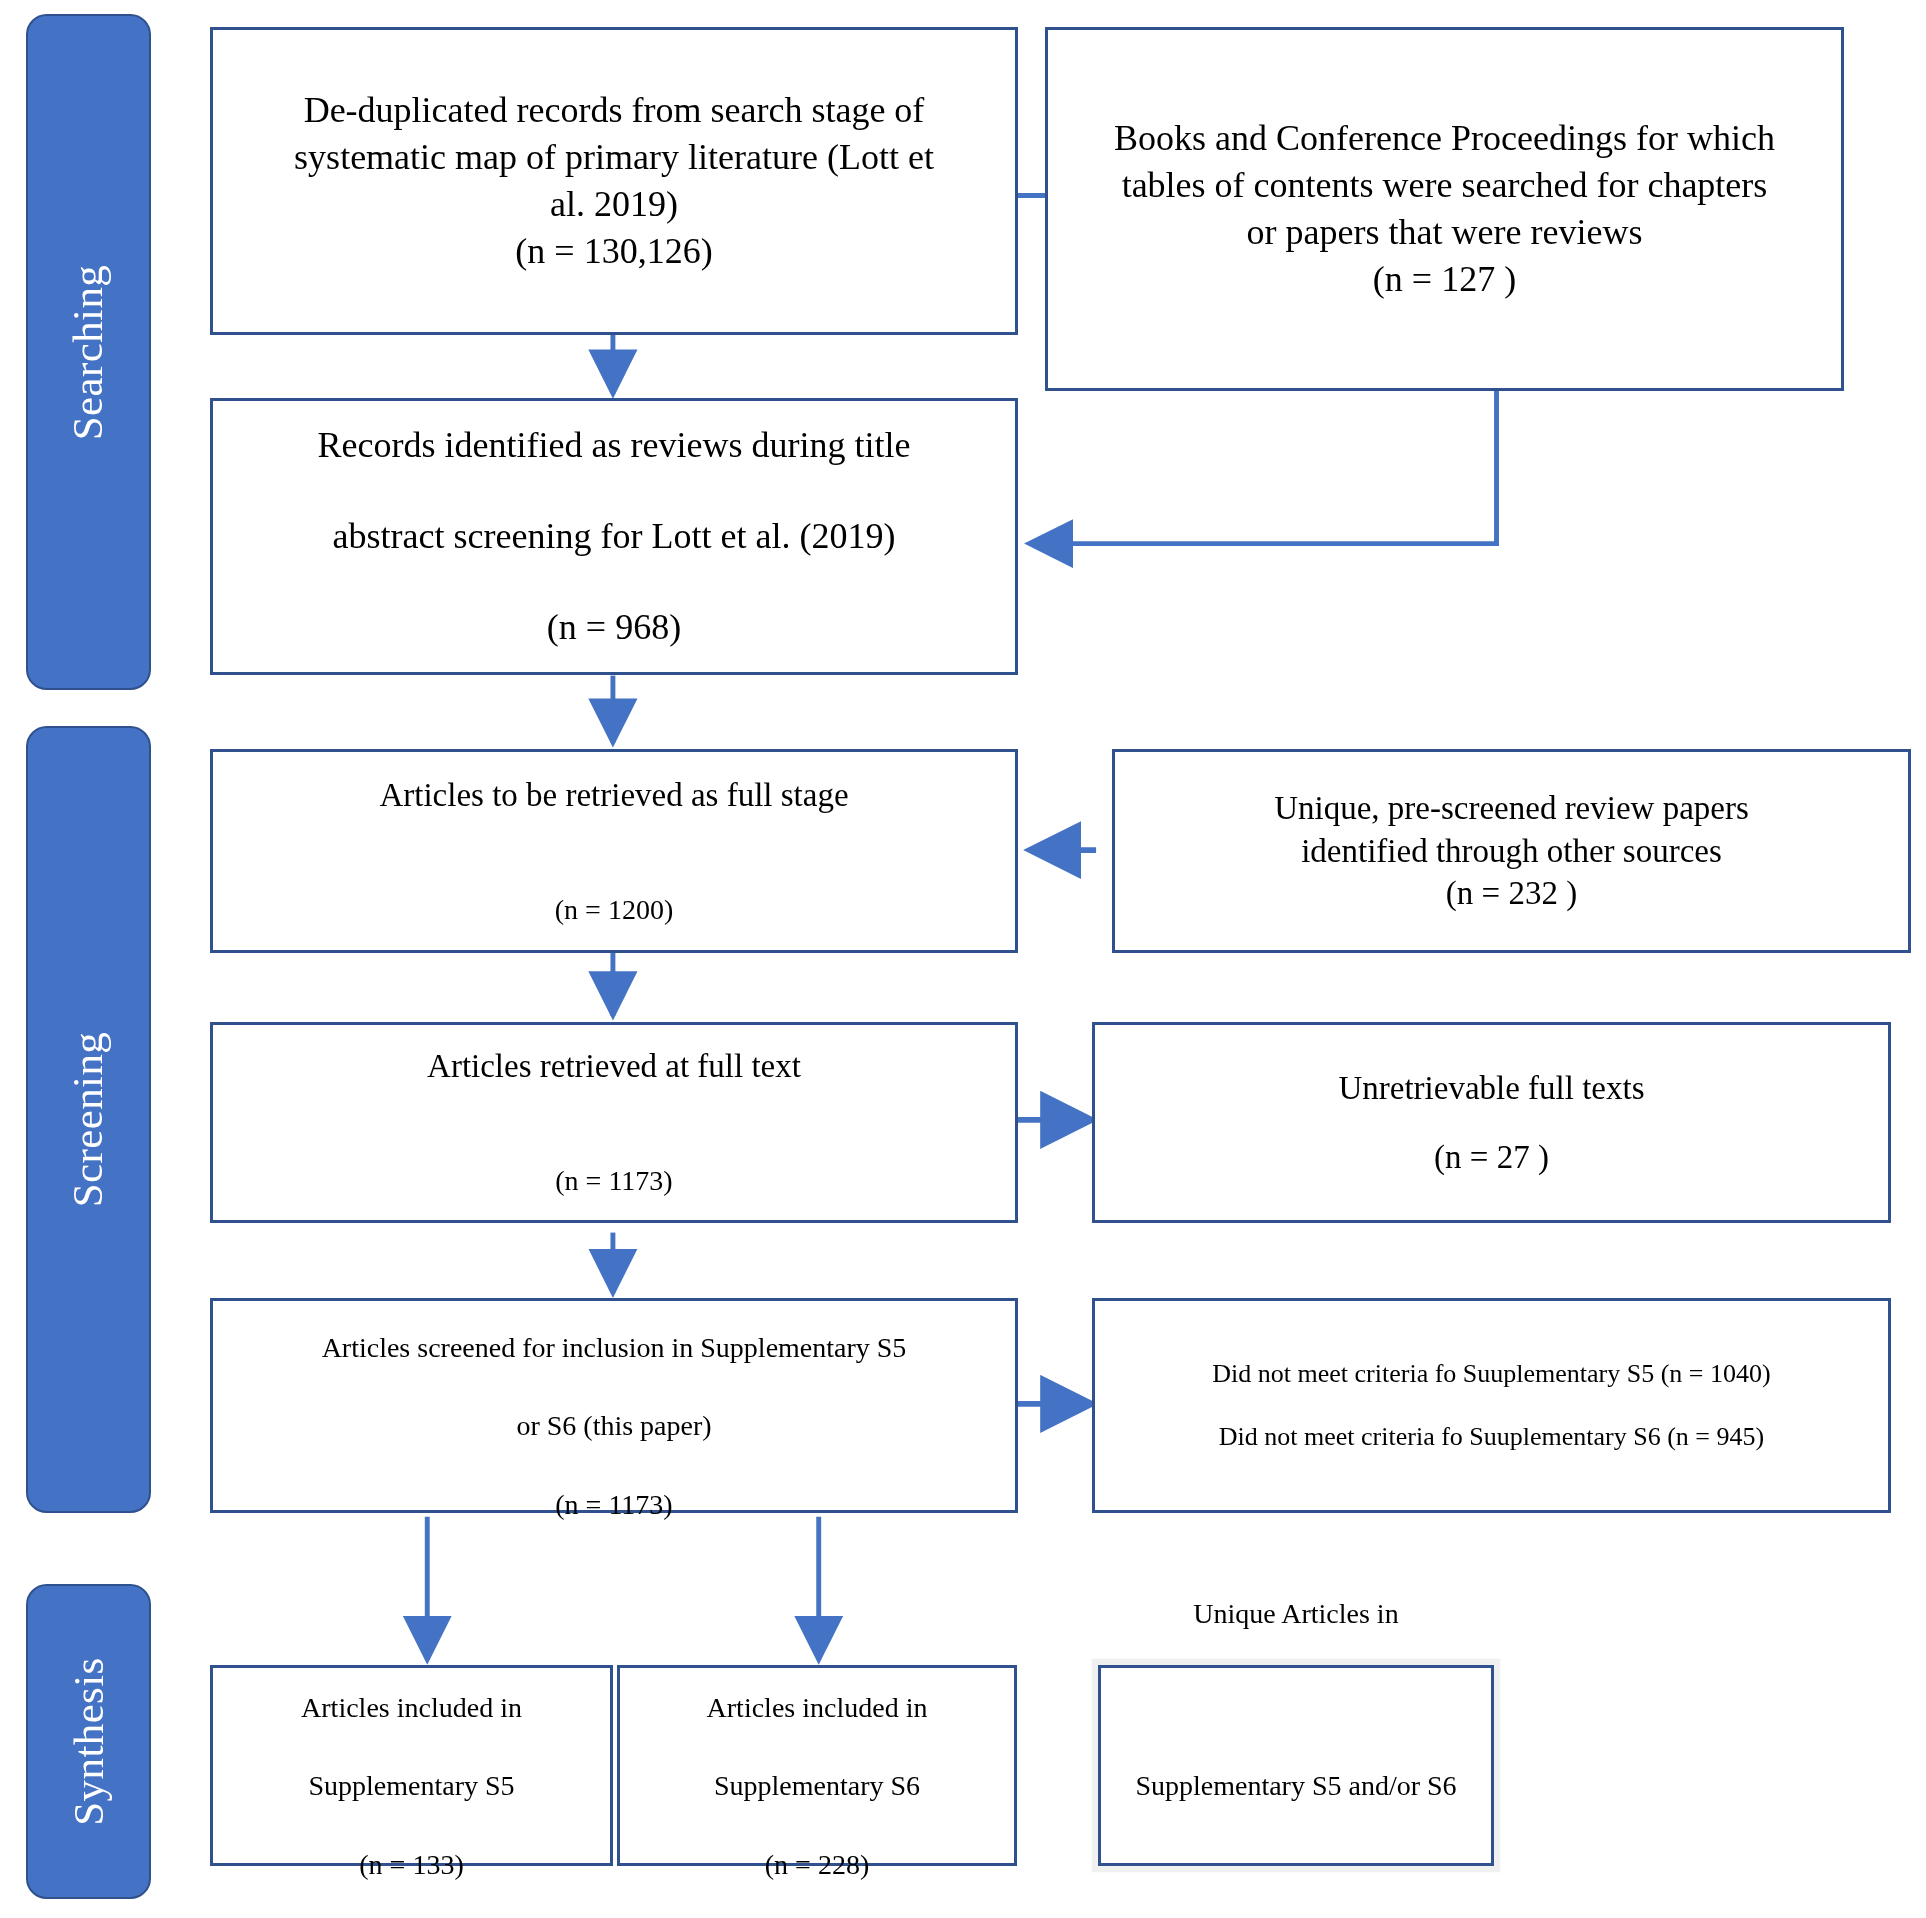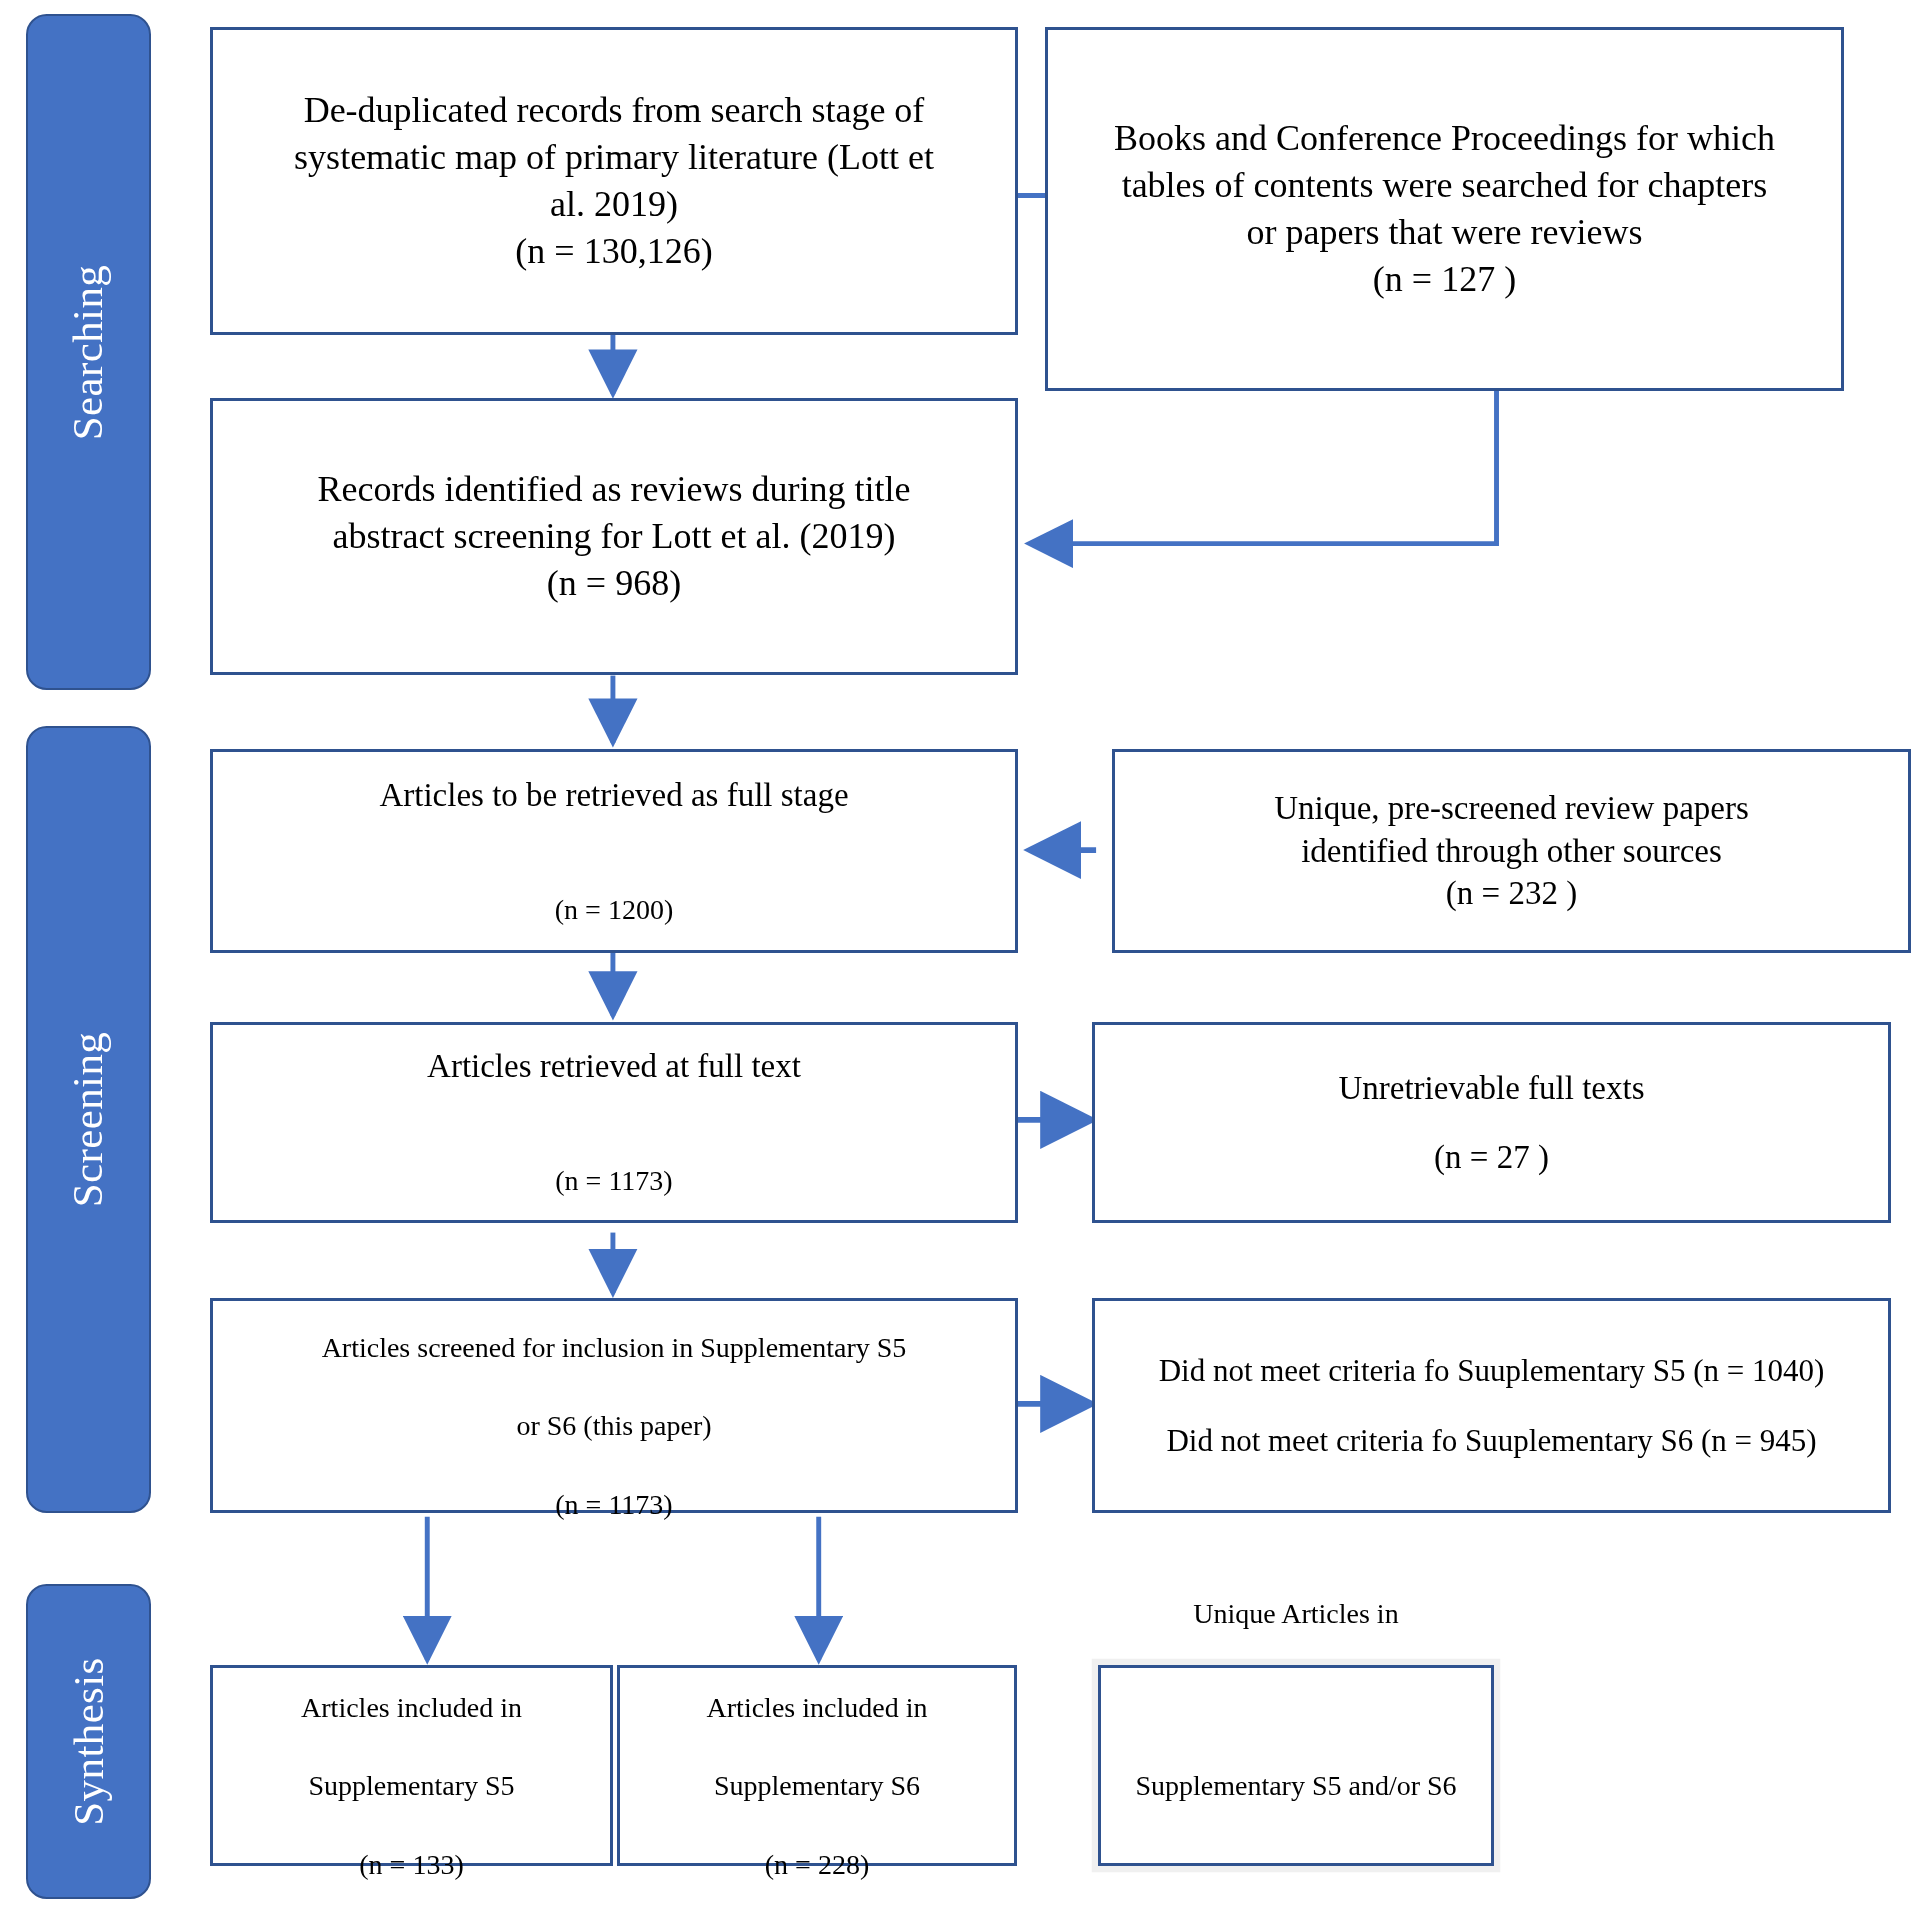--- a/index.html
+++ b/index.html
@@ -67,21 +67,21 @@
     border: 3.1px solid #2F528F;
     box-shadow: 0 0 0 6.3px #f0f0f0;
   }
   .flow-box .line {
     display: block;
     width: 100%;
   }
   .fs-big  { font-size: 36px; line-height: 1.30; }
   .fs-mid  { font-size: 33px; line-height: 1.30; }
   .fs-small{ font-size: 28px; line-height: 1.34; margin-top: 41px; }
-  .fs-tiny { font-size: 31px; line-height: 1.40; }
+  .fs-tiny { font-size: 26px; line-height: 1.40; }
   .gap-sm  { height: 15px; }
   .gap-md  { height: 26px; }
   .gap-lg  { height: 33px; }
 </style>
 </head>
 <body>
 
 <div id="diagram">
 
   <svg id="connectors" viewBox="0 0 4305 4287">
@@ -139,21 +139,21 @@
     <span class="line fs-big">(n = 130,126)</span>
   </div>
 
   <div class="flow-box" style="left:1045px; top:27px; width:799px; height:364px;">
     <span class="line fs-big">Books and Conference Proceedings for which</span>
     <span class="line fs-big">tables of contents were searched for chapters</span>
     <span class="line fs-big">or papers that were reviews</span>
     <span class="line fs-big">(n = 127 )</span>
   </div>
 
-  <div class="flow-box" style="left:210px; top:398px; width:808px; height:277px;">
+  <div class="flow-box" style="left:210px; top:398px; width:808px; height:277px;gap:44px;">
     <span class="line fs-big">Records identified as reviews during title</span>
     <span class="line fs-big">abstract screening for Lott et al. (2019)</span>
     <span class="line fs-big">(n = 968)</span>
   </div>
 
   <div class="flow-box" style="left:210px; top:749px; width:808px; height:204px;">
     <span class="line fs-mid">Articles to be retrieved as full stage</span>
     <span class="gap-lg"></span>
     <span class="line fs-small">(n = 1200)</span>
   </div>

